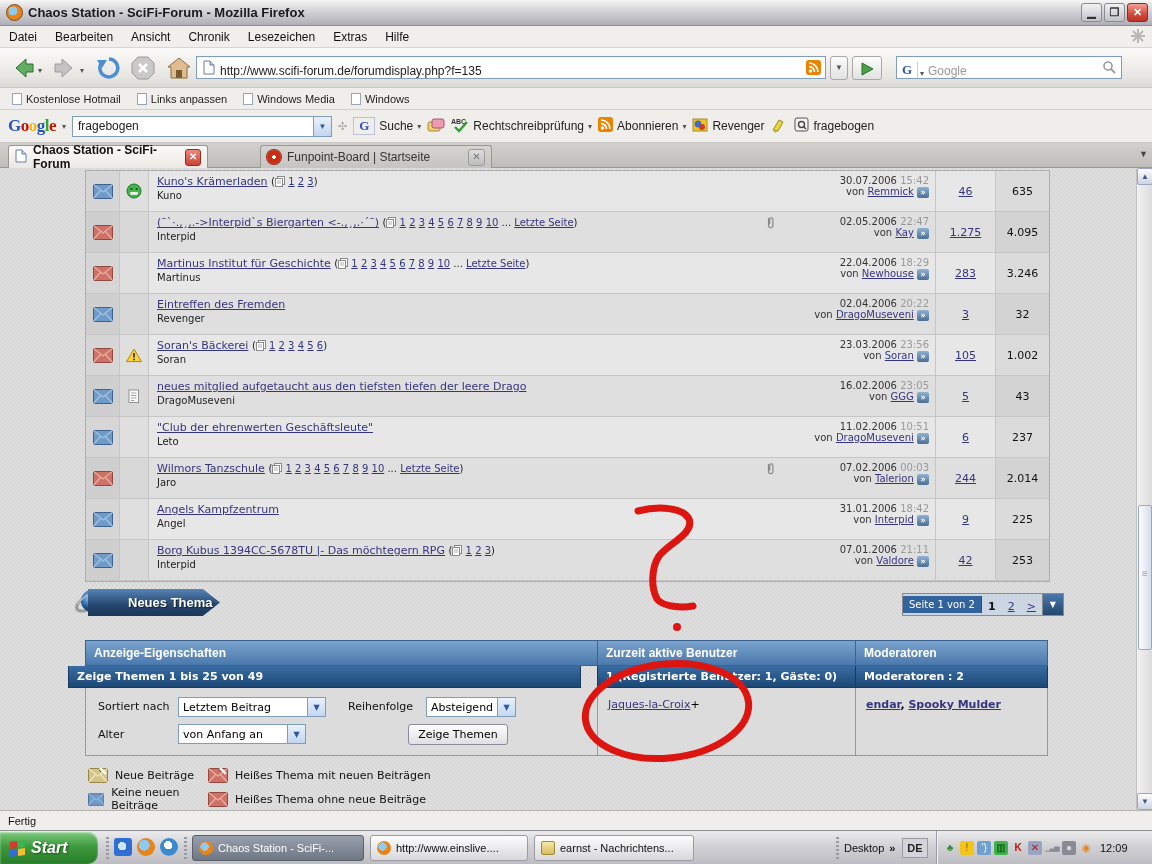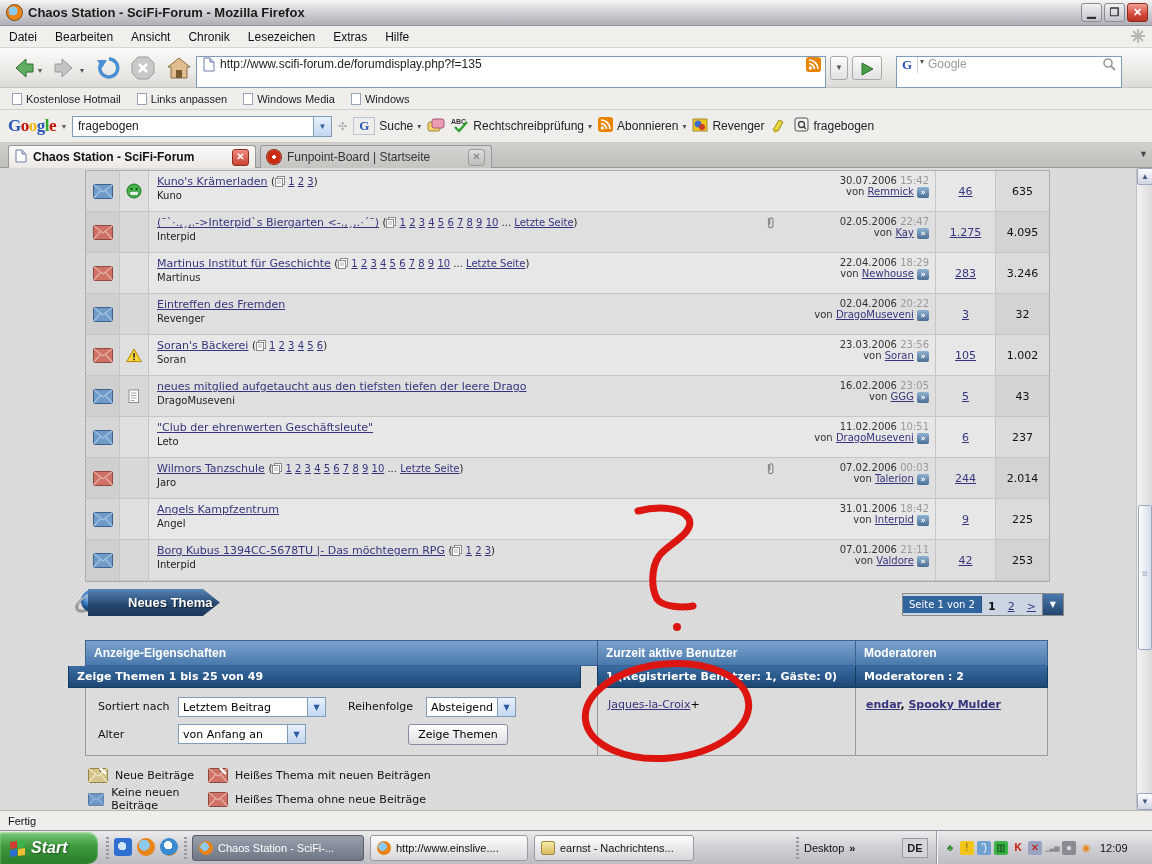--- a/index.html
+++ b/index.html
@@ -30,21 +30,21 @@
     display:flex;align-items:center;box-sizing:border-box;}
   .menu-item{font-size:12px;color:#111;padding:3px 9px;}
   #throbber{position:absolute;right:6px;top:2px;}
 
   
   #navbar{top:48px;left:0;width:1152px;height:40px;
     background:linear-gradient(180deg,#fbfaf8,#e9e7e3 70%,#dcdad6);border-bottom:1px solid #c9c7c3;
     box-sizing:border-box;}
   .navbtn{position:absolute;top:7px;}
   .mini-caret{font-size:8px;color:#555;position:absolute;top:18px;}
-  .field{background:#fff;border:1px solid #7f9db9;box-sizing:border-box;height:32px;display:flex;align-items:flex-start;}
+  .field{background:#fff;border:1px solid #7f9db9;box-sizing:border-box;height:23px;display:flex;align-items:flex-end;}
   #urlbox{left:196px;top:8px;width:630px;position:absolute;font-size:12px;color:#222;}
   #urlbox .fav{margin:0 5px;}
   #url-text{font-family:"Liberation Sans",sans-serif;white-space:nowrap;overflow:hidden;}
   .sq-btn{position:absolute;top:8px;height:24px;border:1px solid #a8a8a8;border-radius:3px;
     background:linear-gradient(180deg,#fcfcfc,#e2e2e2);box-sizing:border-box;text-align:center;}
   #searchbox{left:896px;top:8px;width:226px;position:absolute;}
   #searchbox .ph{color:#9a9a9a;font-size:12px;}
   .gbadge{width:20px;height:16px;border-right:1px solid #cfcfcf;display:inline-flex;align-items:center;justify-content:center;
     font-family:"Liberation Serif",serif;font-weight:bold;color:#2a56b5;font-size:13px;}
 
@@ -64,21 +64,21 @@
     color:#2c5aa0;font-size:8px;display:flex;align-items:center;justify-content:center;}
   .gt-item{display:inline-flex;align-items:center;gap:4px;}
   .caret{font-size:8px;color:#555;}
   .gsep{color:#aaa;font-size:11px;}
 
   
   #tabbar{top:143px;left:0;width:1152px;height:25px;background:linear-gradient(180deg,#d3d1cd,#bfbdb9);
     border-bottom:1px solid #9a9894;box-sizing:border-box;}
   .tab{position:absolute;top:2px;height:23px;border:1px solid #979797;border-bottom:none;border-radius:3px 3px 0 0;
     display:flex;align-items:center;gap:6px;padding:0 6px;font-size:12px;box-sizing:border-box;}
-  .tab.active{left:8px;width:248px;background:linear-gradient(180deg,#fbfaf8,#ece9e5);font-weight:bold;color:#111;}
+  .tab.active{left:8px;width:200px;background:linear-gradient(180deg,#fbfaf8,#ece9e5);font-weight:bold;color:#111;}
   .tab.inactive{left:260px;width:232px;background:linear-gradient(180deg,#d6d4d0,#c6c4c0);color:#333;}
   .tab-close{width:15px;height:15px;border-radius:3px;font-size:10px;line-height:14px;text-align:center;margin-left:auto;}
   .tab-close.red{background:linear-gradient(180deg,#ea8a7e,#cc4434);border:1px solid #8d2c1f;color:#fff;}
   .tab-close.gray{background:linear-gradient(180deg,#dedede,#bdbdbd);border:1px solid #9a9a9a;color:#777;}
   .gear{width:14px;height:14px;border-radius:50%;background:radial-gradient(circle,#fff 0 18%,#cc2b12 19% 100%);
     box-shadow:0 0 0 1px #8d2c1f;}
   #tab-dd{position:absolute;right:4px;top:6px;font-size:9px;color:#444;}
 
   
   #content{top:168px;left:0;width:1152px;height:642px;background-color:#d5d5d5;
@@ -796,21 +796,21 @@
   </span>
   <span class="task" style="left:370px;width:158px;">
     <span class="tb-ico ffmini"></span>
     <span>http://www.einslive....</span>
   </span>
   <span class="task" style="left:534px;width:160px;">
     <span class="tb-ico mailmini"></span>
     <span>earnst - Nachrichtens...</span>
   </span>
 
-  <span id="deskzone" style="left:796px;justify-content:flex-end;">
+  <span id="deskzone" style="left:836px;justify-content:flex-end;">
     <span class="tdots"></span>
     <span>Desktop</span>
     <span style="font-weight:bold;">»</span>
   </span>
   <span id="langbox">DE</span>
   <span id="tray">
 
     <span class="tray-ico" style="background: transparent; color: rgb(47, 139, 47);">♣</span>
       <span class="tray-ico" style="background: rgb(243, 197, 24); color: rgb(122, 90, 0);">!</span>
       <span class="tray-ico" style="background: rgb(111, 160, 208); color: rgb(255, 255, 255);">ʼ)</span>

